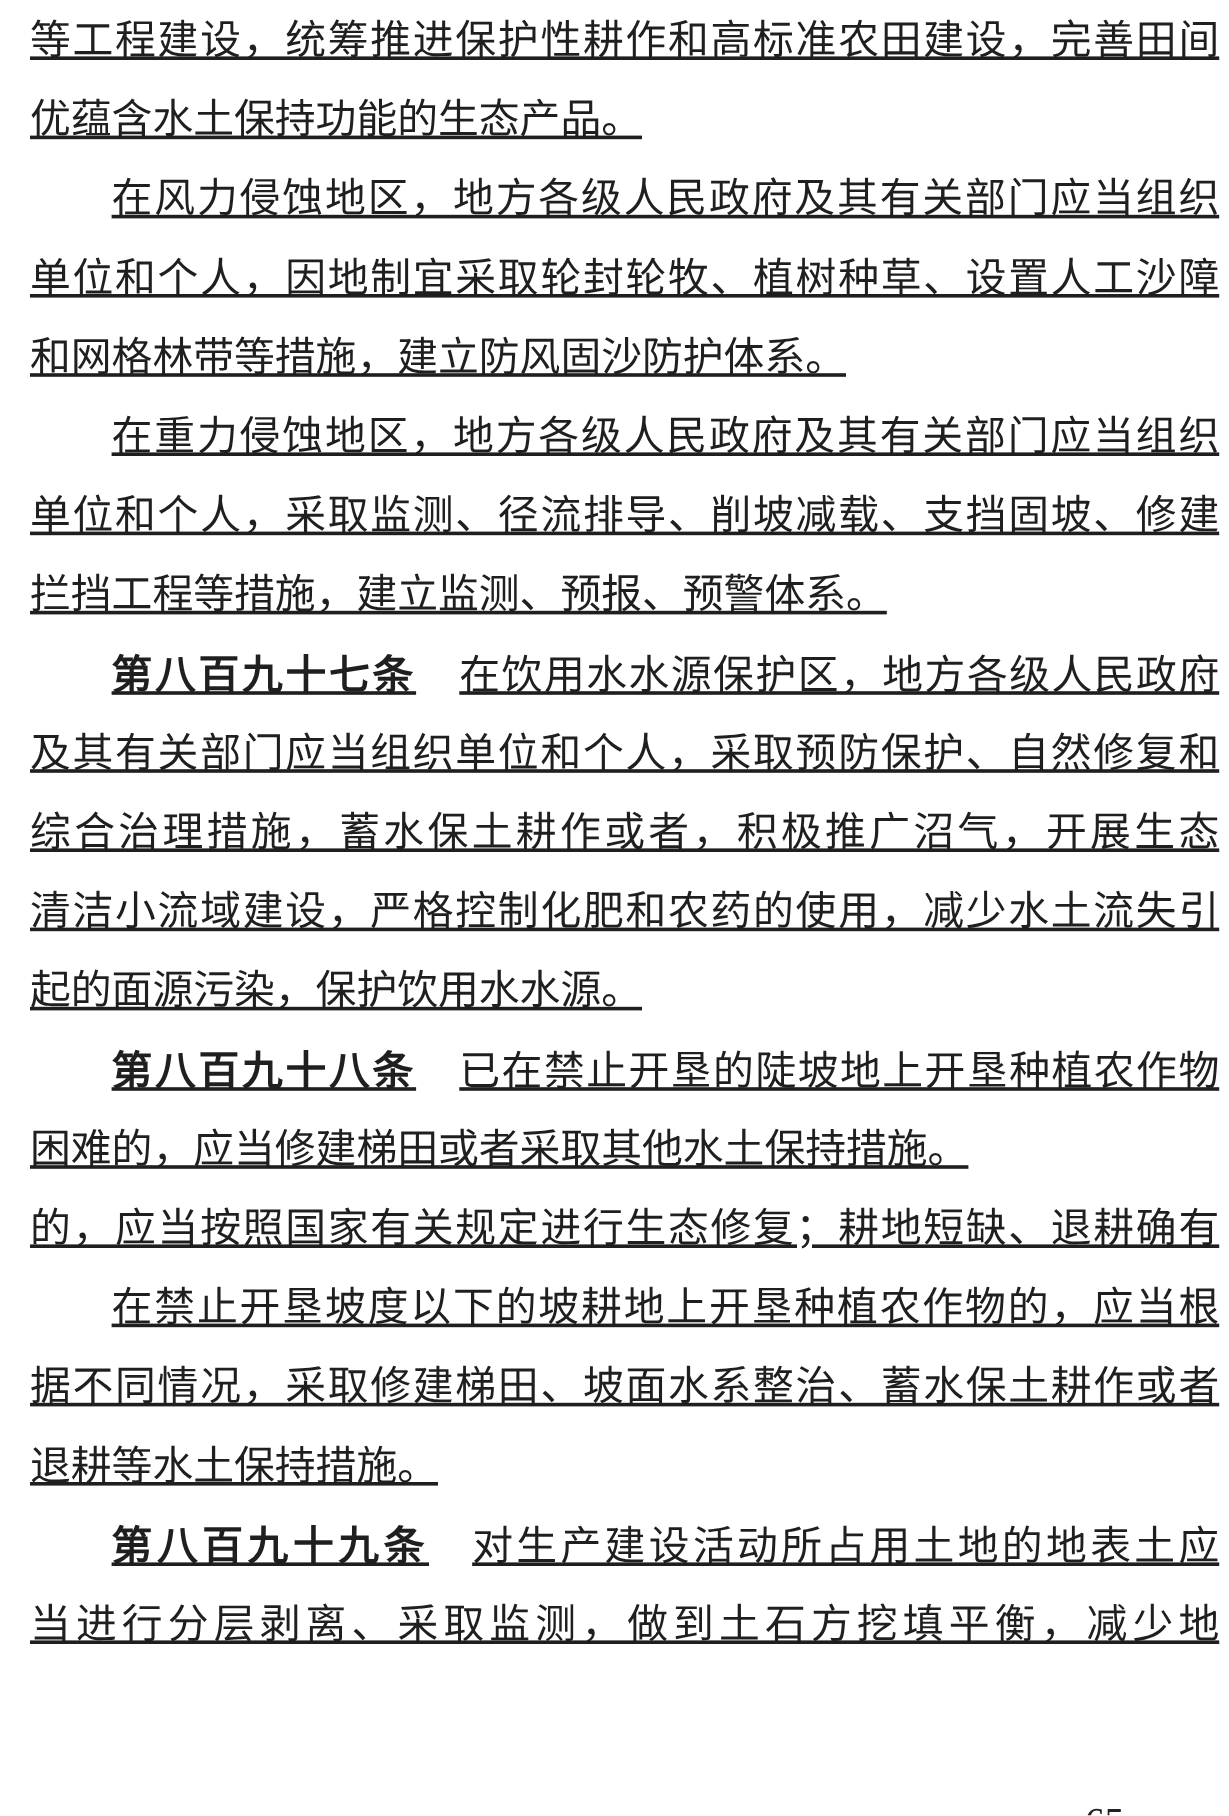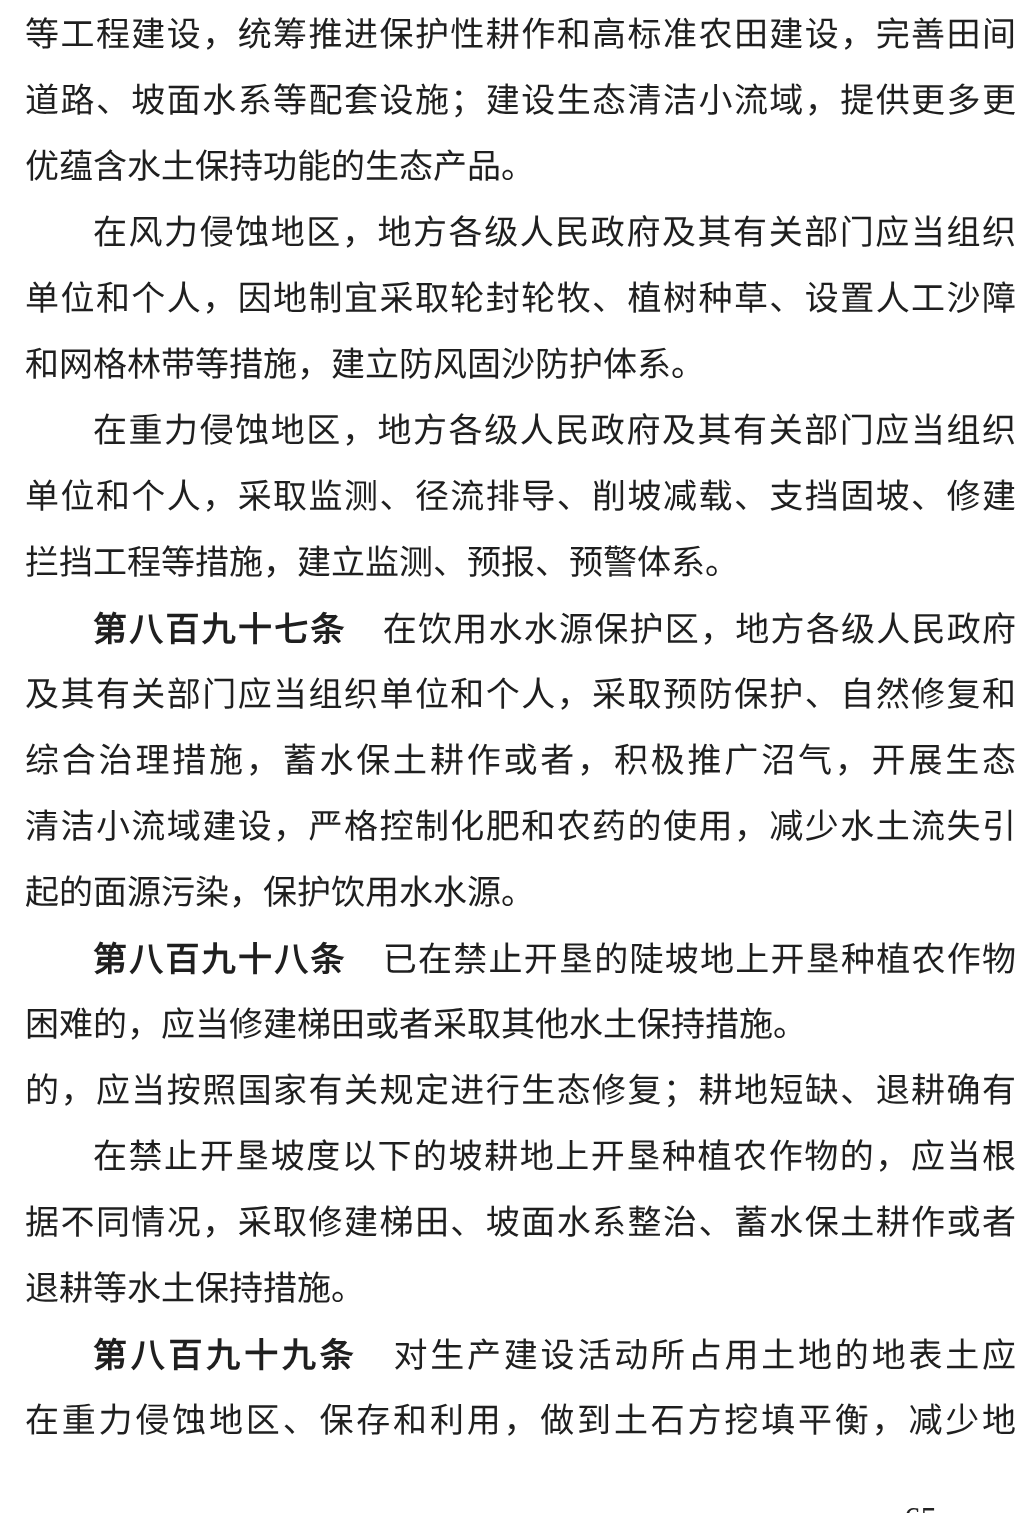--- a/index.html
+++ b/index.html
@@ -11,20 +11,21 @@
     position: relative;
     width: 1024px;
     height: 1513px;
     background: #ffffff;
     color: #1f1f1f;
     font-family: "Liberation Serif", "DejaVu Serif", serif;
     overflow: hidden;
   }
   .content {
     padding: 2px 8px 0 25px;
+    text-decoration: underline;
   }
   .line {
     height: 66px;
     line-height: 66px;
     font-size: 34px;
     white-space: nowrap;
     overflow: visible;
   }
   
   .just {
@@ -68,21 +69,20 @@
     color: #333333;
   }
 </style>
 </head>
 <body>
 
 <div class="page">
   <div class="content">
 
     <div class="line just">等工程建设，统筹推进保护性耕作和高标准农田建设，完善田间</div>
-    <div class="line just">道路、坡面水系等配套设施；建设生态清洁小流域，提供更多更</div>
     <div class="line left">优蕴含水土保持功能的生态产品。</div>
 
     <div class="line just ind">在风力侵蚀地区，地方各级人民政府及其有关部门应当组织</div>
     <div class="line just">单位和个人，因地制宜采取轮封轮牧、植树种草、设置人工沙障</div>
     <div class="line left">和网格林带等措施，建立防风固沙防护体系。</div>
 
     <div class="line just ind">在重力侵蚀地区，地方各级人民政府及其有关部门应当组织</div>
     <div class="line just">单位和个人，采取监测、径流排导、削坡减载、支挡固坡、修建</div>
     <div class="line left">拦挡工程等措施，建立监测、预报、预警体系。</div>
 
@@ -100,20 +100,20 @@
     <div class="line left">困难的，应当修建梯田或者采取其他水土保持措施。</div>
     <div class="line just">的，应当按照国家有关规定进行生态修复；耕地短缺、退耕确有</div>
 
     <div class="line just ind">在禁止开垦坡度以下的坡耕地上开垦种植农作物的，应当根</div>
     <div class="line just">据不同情况，采取修建梯田、坡面水系整治、蓄水保土耕作或者</div>
     <div class="line left">退耕等水土保持措施。</div>
 
     <div class="line just ind">
       <span class="art">第八百九十九条</span><span>对生产建设活动所占用土地的地表土应</span>
     </div>
-    <div class="line just">在重力侵蚀地区、保存和利用，做到土石方挖填平衡，减少地</div>
+    <div class="line just">当进行分层剥离、采取监测，做到土石方挖填平衡，减少地</div>
 
   </div>
 
   <div class="footer">
     <span class="dash">—</span><span class="num">65</span><span class="dash">—</span>
   </div>
 </div>
 
 </body></html>

